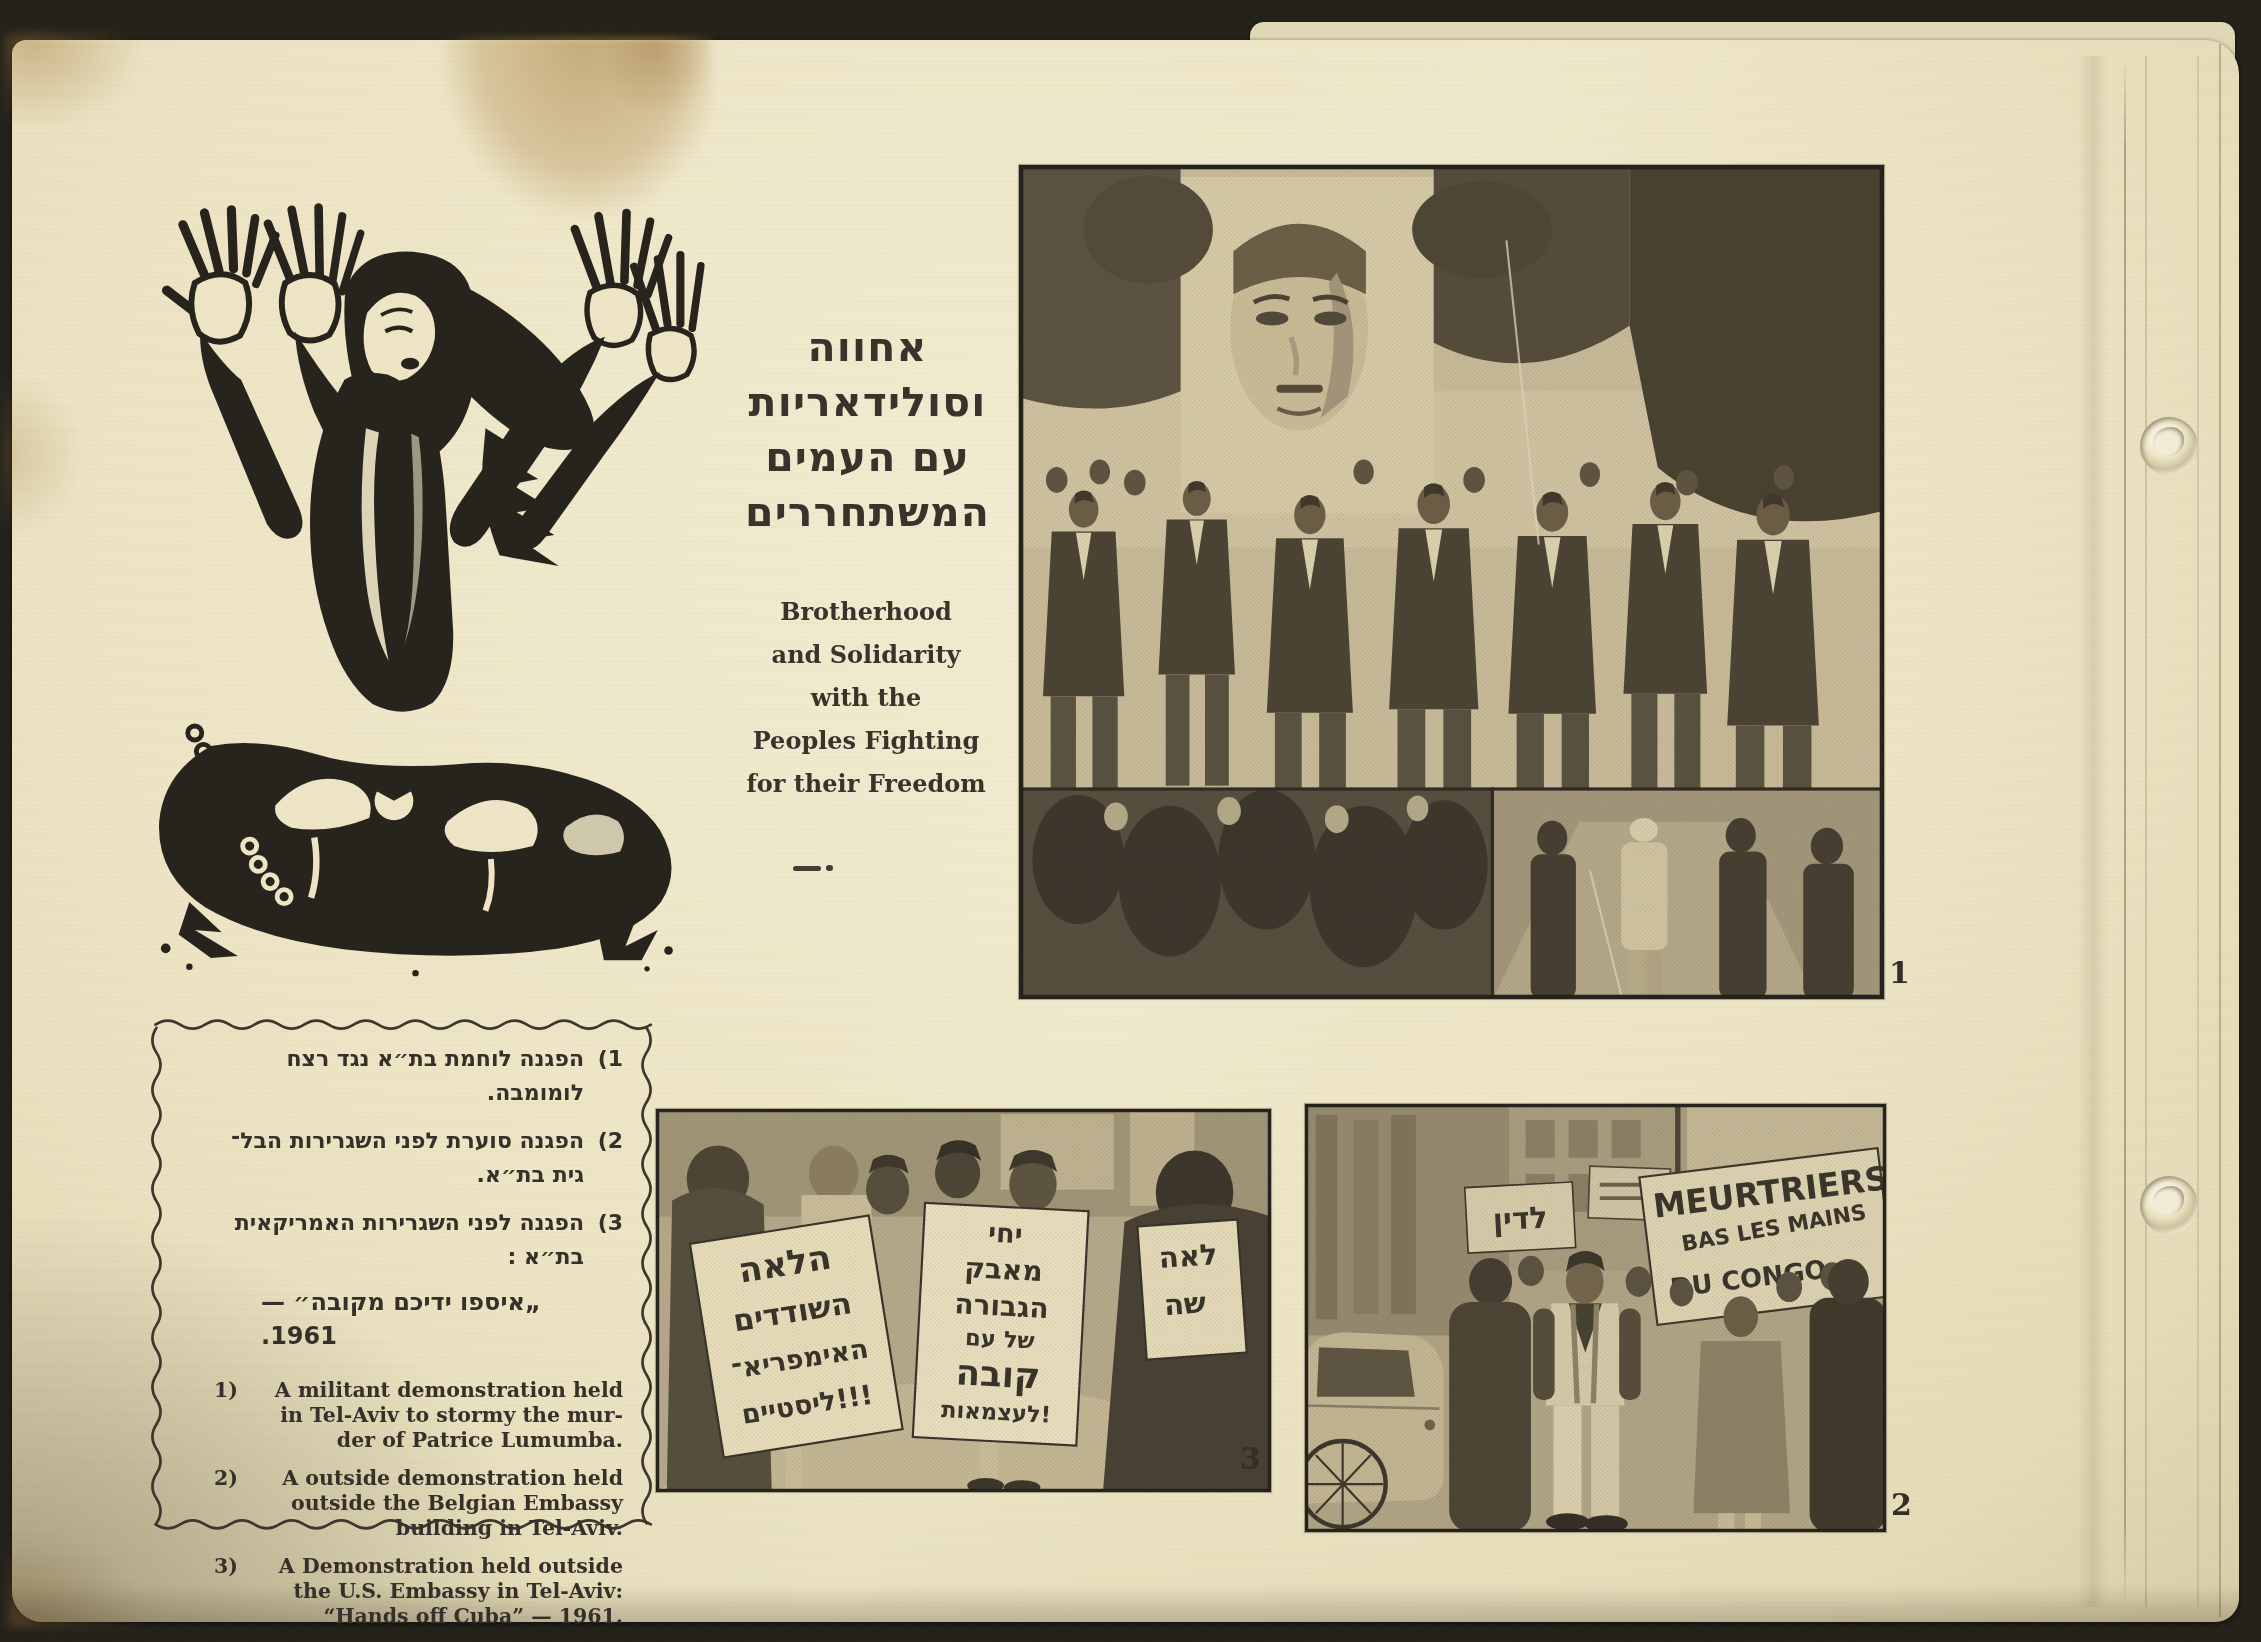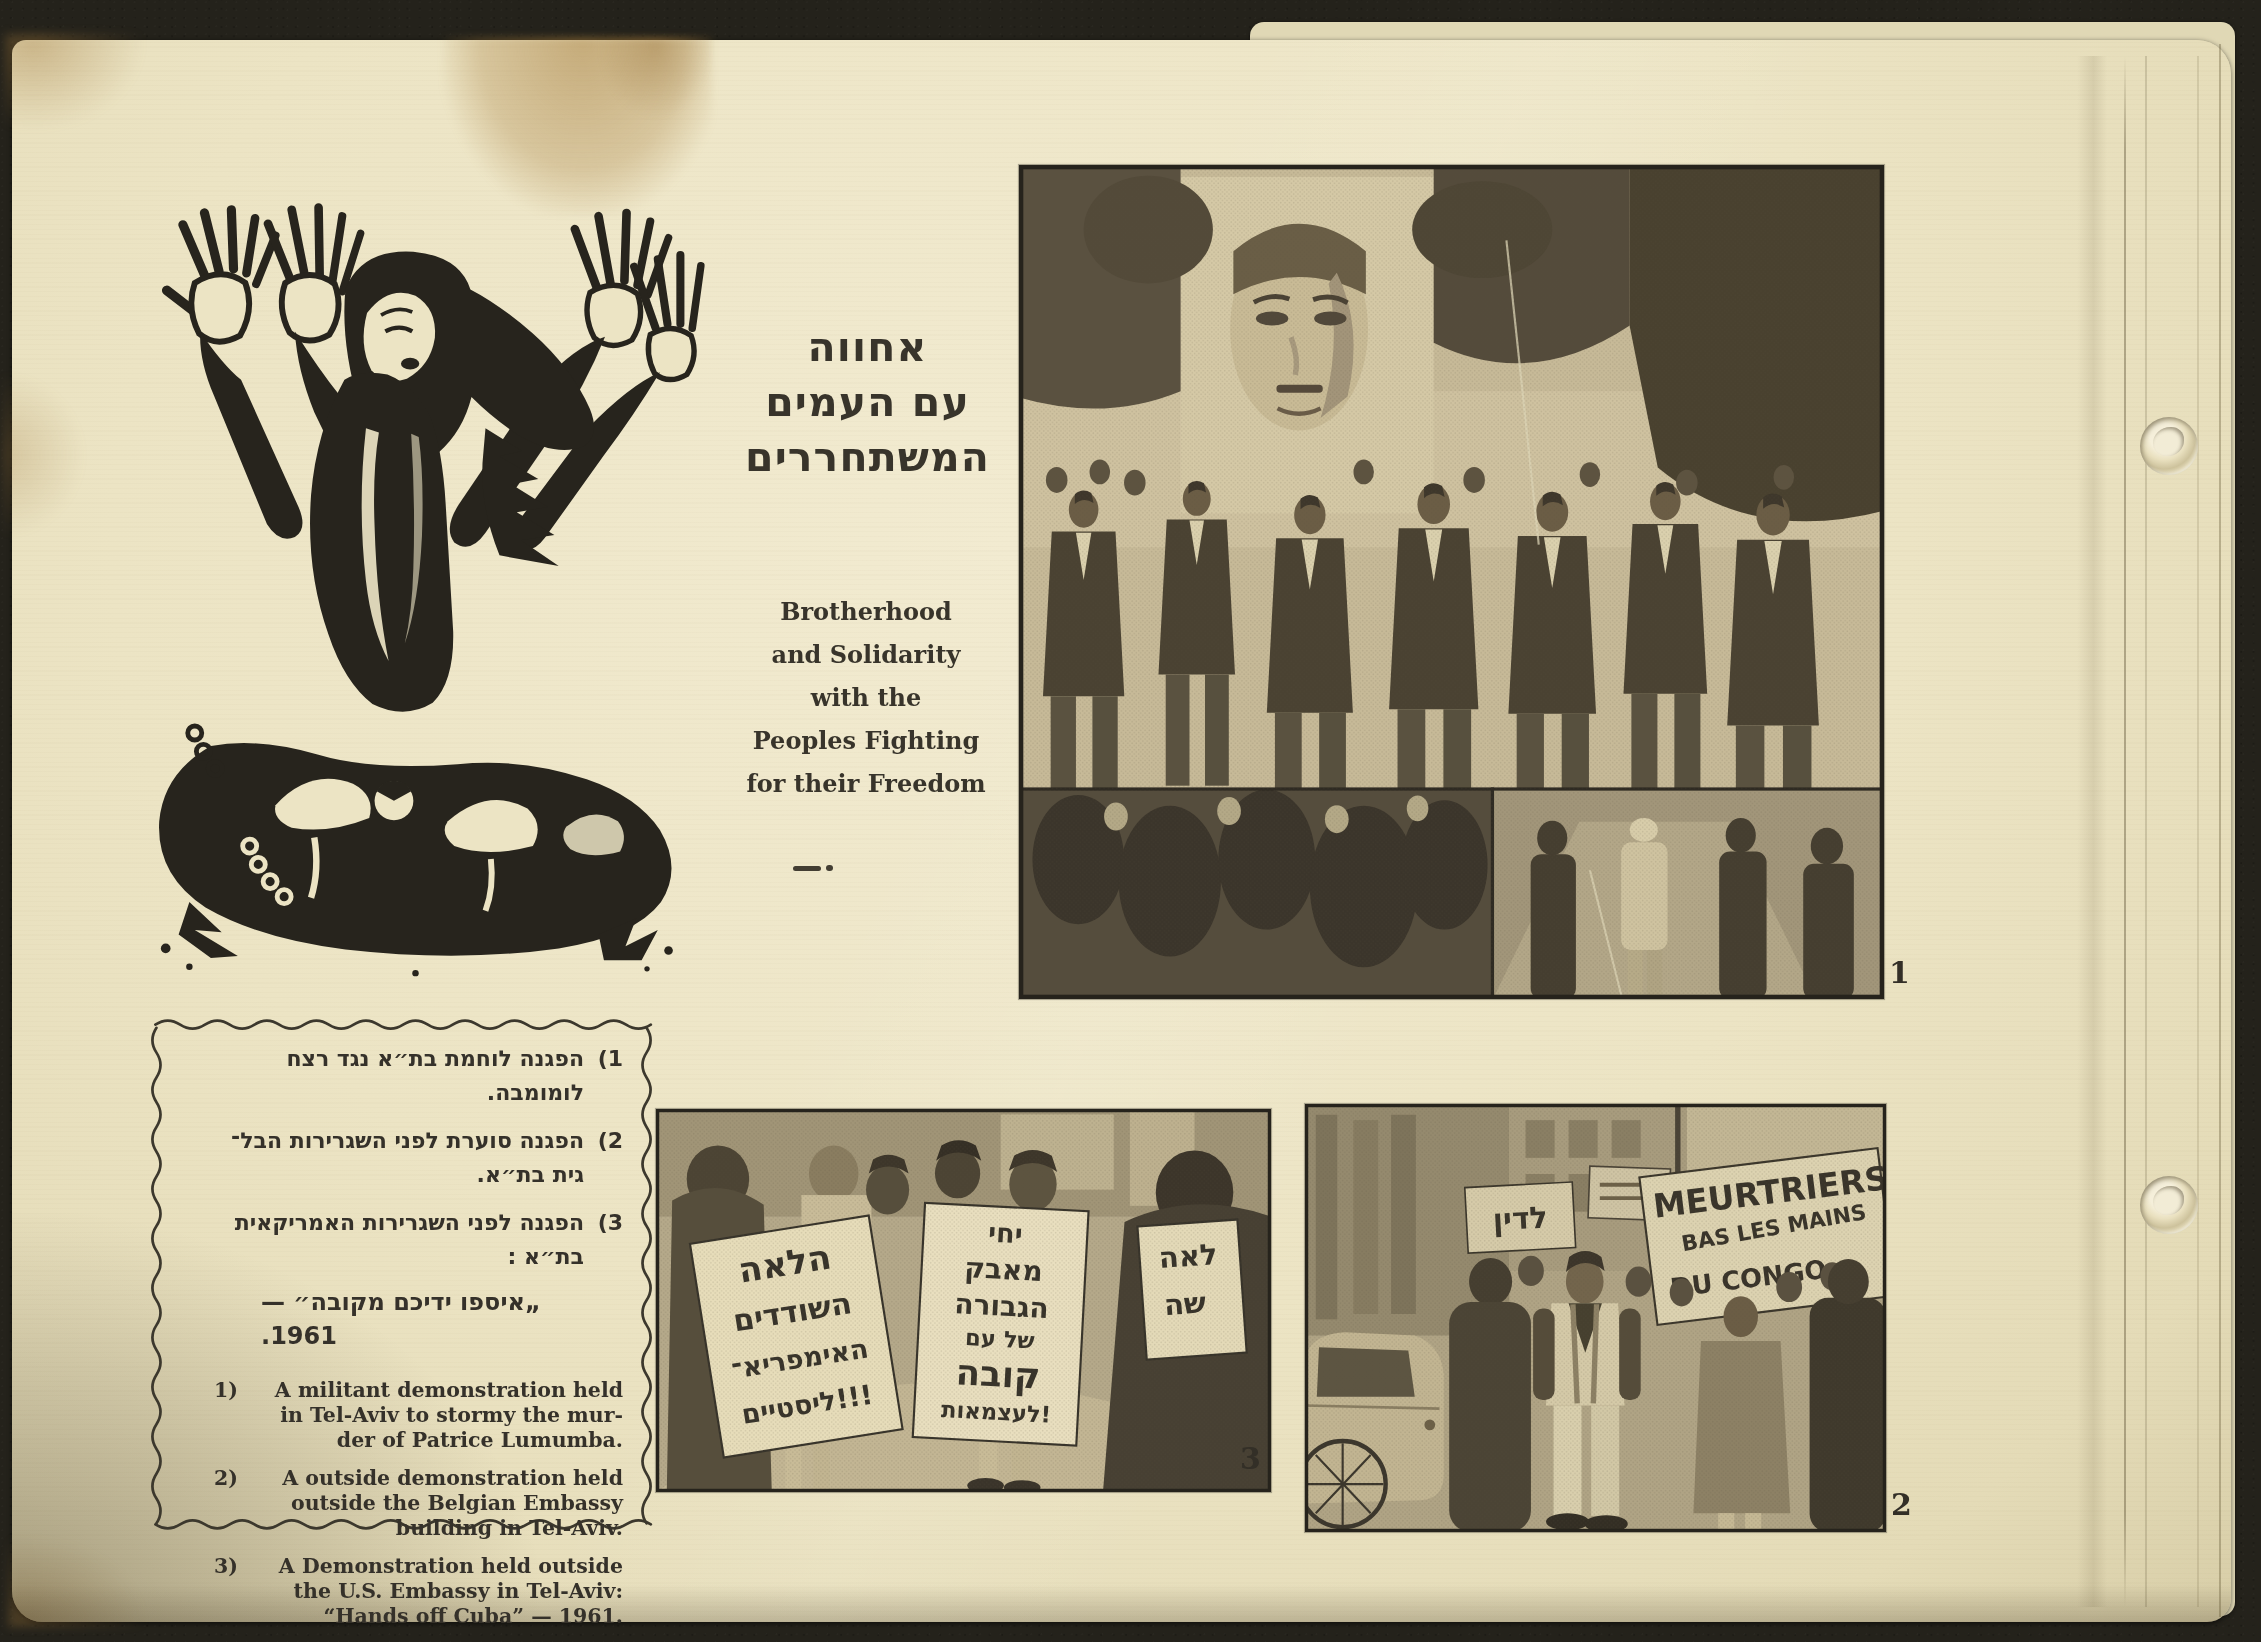--- a/index.html
+++ b/index.html
@@ -19,20 +19,21 @@
     box-shadow:0 0 3.2px rgba(0,0,0,.5);
   }
   #page{
     left:12px;top:40px;width:2219px;height:1582px;
     background:
       linear-gradient(115deg, rgba(0,0,0,0) 42%, rgba(255,255,245,.09) 52%, rgba(0,0,0,0) 62%),
       repeating-linear-gradient(0deg, rgba(120,100,60,.025) 0 1.1px, rgba(0,0,0,0) 1.1px 4.8px),
       radial-gradient(ellipse at 45% 32%, #f2ebd1 0%, #ece4c4 52%, #e4dbb7 84%, #d8cea8 100%);
     border-radius:14px 34px 24px 31px;
     box-shadow:0 1.6px 5.4px rgba(0,0,0,.55);
+    padding-left:8px;
   }
   .stain{pointer-events:none;}
   #stain-top{left:431px;top:-3.2px;width:269px;height:178px;
     background:radial-gradient(ellipse at 52% 2%, rgba(165,124,60,.55) 0%, rgba(165,124,60,.30) 52%, rgba(165,124,60,0) 74%);
     filter:blur(3.8px);}
   #stain-top2{left:587px;top:-2.2px;width:113px;height:81px;
     background:radial-gradient(ellipse at 50% 10%, rgba(150,110,52,.38), rgba(150,110,52,0) 70%);filter:blur(3.2px);}
   #stain-tl{left:-7.5px;top:-6.5px;width:140px;height:97px;
     background:radial-gradient(ellipse at 20% 10%, rgba(158,118,58,.4), rgba(158,118,58,0) 70%);filter:blur(4.8px);}
   #stain-left{left:-9.7px;top:334px;width:81px;height:162px;
@@ -192,20 +193,21 @@
 
     <circle cx="96" cy="1386" r="9" fill="#27241d"></circle>
       <circle cx="140" cy="1420" r="6" fill="#27241d"></circle>
     <circle cx="1030" cy="1390" r="8" fill="#27241d"></circle>
       <circle cx="990" cy="1424" r="5" fill="#27241d"></circle>
     <circle cx="560" cy="1432" r="6" fill="#27241d"></circle>
   </svg>
 
   <div class="abs" id="heb-title" dir="rtl">
     <div>אחווה</div>
+    <div>וסולידאריות</div>
     <div>עם העמים</div>
     <div>המשתחררים</div>
   </div>
 
   <div class="abs" id="eng-title">
     <div>Brotherhood</div>
     <div>and Solidarity</div>
     <div>with the</div>
     <div>Peoples Fighting</div>
     <div>for their Freedom</div>

